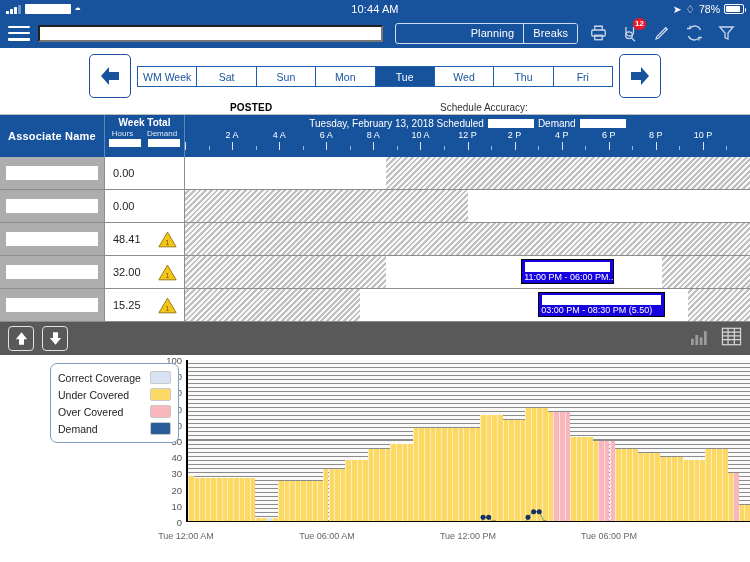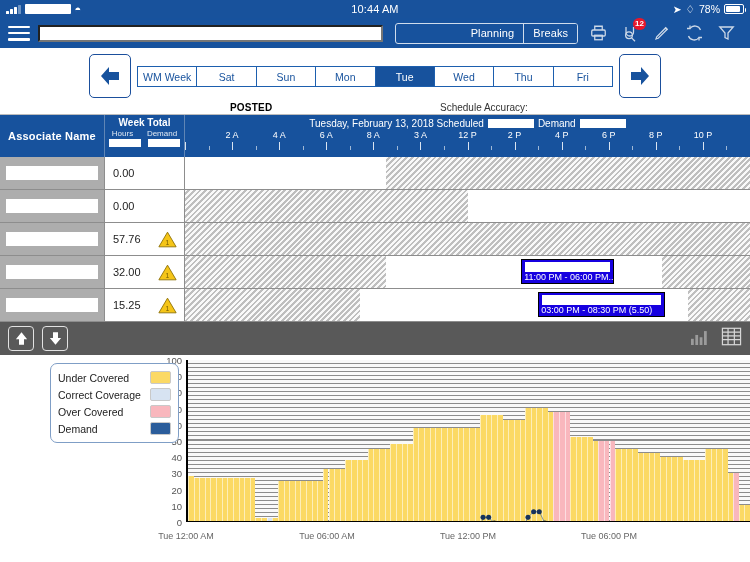--- a/index.html
+++ b/index.html
@@ -281,21 +281,21 @@
         <span>Tuesday, February 13, 2018 Scheduled</span>
         <span class="rb"></span>
         <span>Demand</span>
         <span class="rb"></span>
       </div>
       <div class="tick-labels" id="tick-labels">
           <span style="left: 8.33333%;">2 A</span>
           <span style="left: 16.6667%;">4 A</span>
           <span style="left: 25%;">6 A</span>
           <span style="left: 33.3333%;">8 A</span>
-          <span style="left: 41.6667%;">3 A</span>
+          <span style="left: 41.6667%;">10 A</span>
           <span style="left: 50%;">12 P</span>
           <span style="left: 58.3333%;">2 P</span>
           <span style="left: 66.6667%;">4 P</span>
           <span style="left: 75%;">6 P</span>
           <span style="left: 83.3333%;">8 P</span>
           <span style="left: 91.6667%;">10 P</span>
         </div>
       <div class="ticks" id="tick-marks">
           <i class="maj" style="left: 0%;"></i>
           <i class="min" style="left: 4.16667%;"></i>
@@ -345,21 +345,21 @@
         </div>
         <div class="c-time">
           <div class="hatch" style="left: 0%; width: 50%;"></div>
         </div>
       </div>
       <div class="grow">
         <div class="c-name">
           <span class="redact"></span>
         </div>
         <div class="c-week">
-          <span>57.76</span>
+          <span>48.41</span>
           <span class="warn">
             <svg width="19" height="17" viewBox="0 0 22 19">
               <path d="M11 1 21 18H1z" fill="#f5c518" stroke="#8a6d00" stroke-width="1"></path>
               <text x="11" y="16" font-size="8" text-anchor="middle" fill="#7a6000">1</text>
             </svg>
           </span>
         </div>
         <div class="c-time">
           <div class="hatch" style="left: 0%; width: 100%;"></div>
         </div>
@@ -436,26 +436,26 @@
         <rect x="1.5" y="1.5" width="21" height="19"></rect>
         <path d="M1.5 6h21M1.5 10.3h21M1.5 14.6h21M8 1.5v19M15.3 1.5v19"></path>
       </svg>
     </div>
   </div>
 </div>
 
 <div id="chart-area">
   <div id="legend">
       <div class="lrow">
+        <span class="lbl">Correct Coverage</span>
+        <span class="sw" style="background: rgb(215, 227, 242);"></span>
+      </div>
+      <div class="lrow">
         <span class="lbl">Under Covered</span>
         <span class="sw" style="background: rgb(251, 217, 100);"></span>
-      </div>
-      <div class="lrow">
-        <span class="lbl">Correct Coverage</span>
-        <span class="sw" style="background: rgb(215, 227, 242);"></span>
       </div>
       <div class="lrow">
         <span class="lbl">Over Covered</span>
         <span class="sw" style="background: rgb(249, 183, 189);"></span>
       </div>
       <div class="lrow">
         <span class="lbl">Demand</span>
         <span class="sw" style="background: rgb(43, 93, 155);"></span>
       </div>
     </div>

